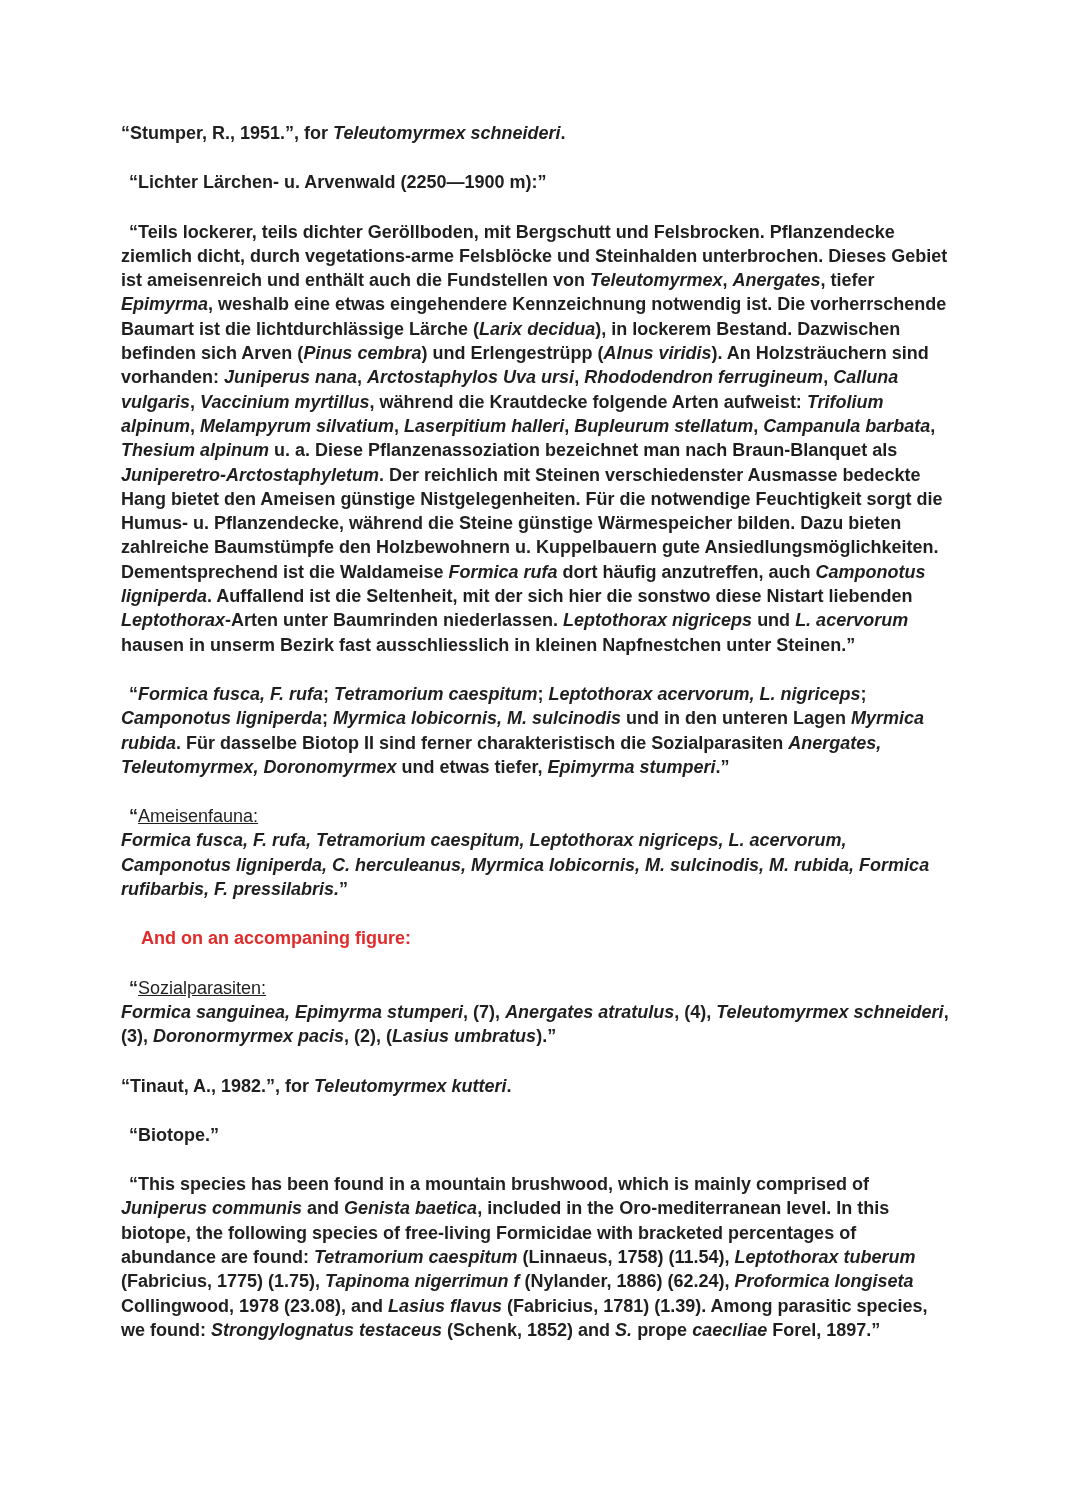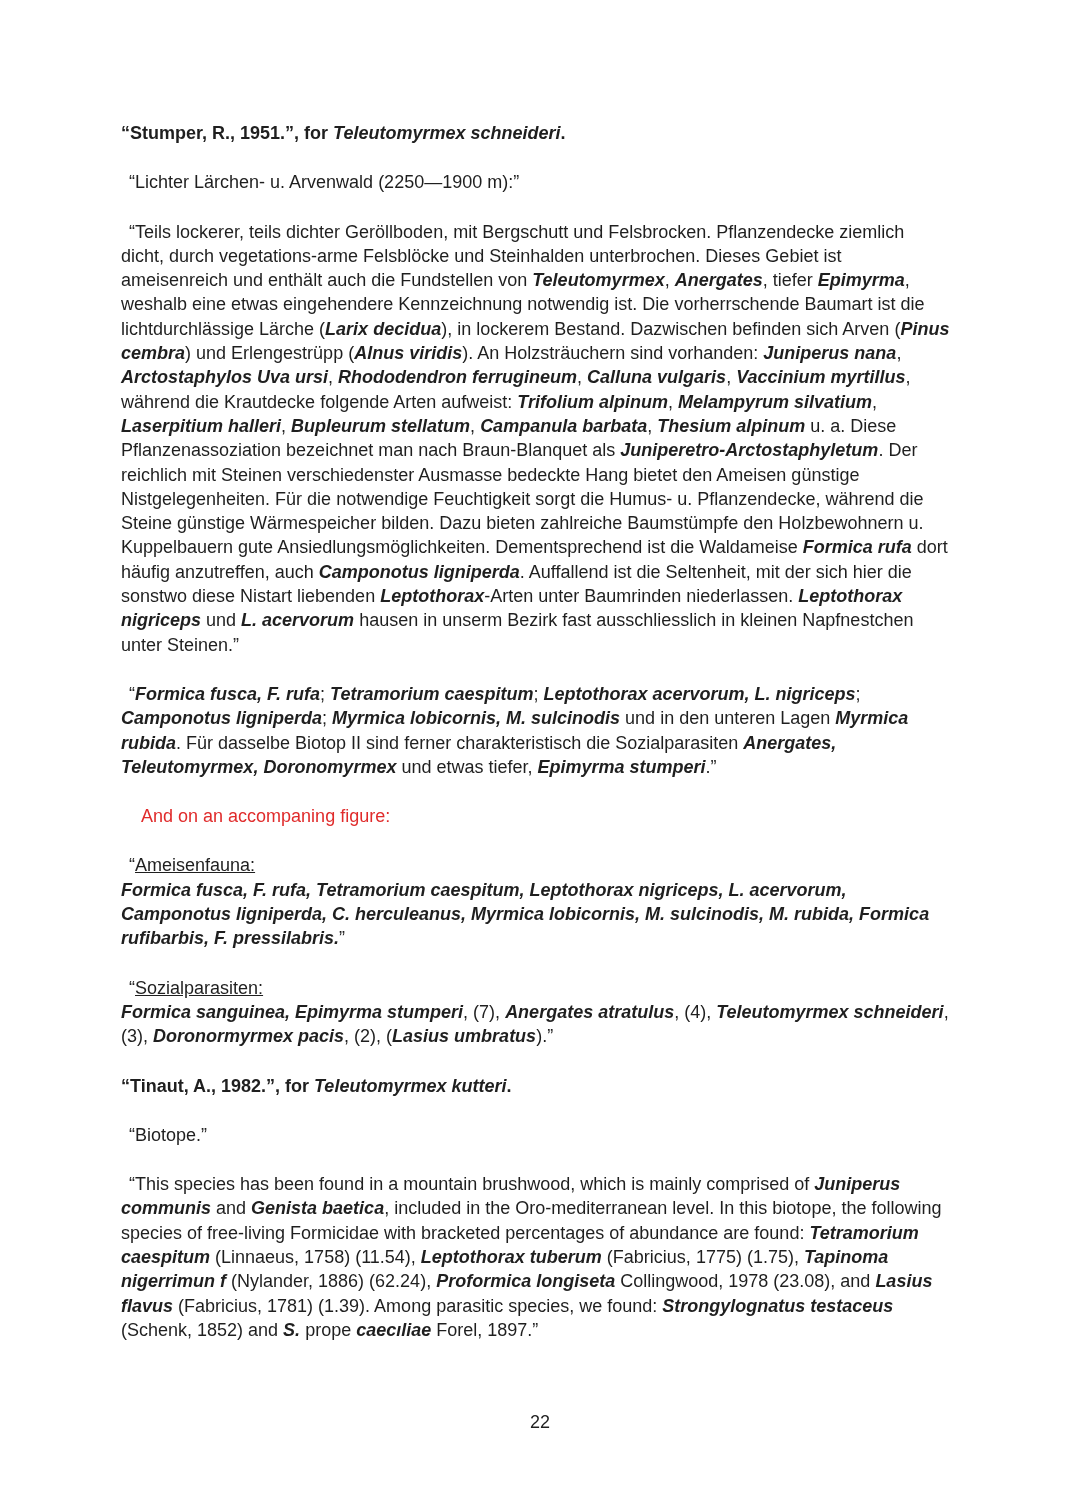--- a/index.html
+++ b/index.html
@@ -14,21 +14,21 @@
     font-size: 18px;
     line-height: 24.3px;
     color: var(--text, #1f1f1f);
     overflow: hidden;
   }
   .block { margin: 0 0 25px 0; }
   .heading { font-weight: bold; }
   .indent { text-indent: 8px; }
   .indent-lg { text-indent: 20px; }
   .red { color: var(--accent-red, #e02b2b); }
-  .seg.plain { font-style: normal; font-weight: normal; }
+  .seg.plain { font-style: normal; font-weight: bold; }
   .seg.italic { font-style: italic; font-weight: bold; }
   .seg.bold { font-weight: 700; }
   .seg.bold-italic { font-weight: 700; font-style: italic; }
   .seg.underline { text-decoration: underline; }
   .footer {
     position: absolute;
     left: 0; right: 0;
     top: 1410px;
     text-align: center;
   }
@@ -40,27 +40,26 @@
 
   <p class="block heading"><span class="seg bold">“Stumper, R., 1951.”, for </span><span class="seg bold-italic">Teleutomyrmex schneideri</span><span class="seg bold">.</span></p>
 
   <p class="block indent"><span class="seg plain">“Lichter Lärchen- u. Arvenwald (2250—1900 m):”</span></p>
 
   <p class="block indent"><span class="seg plain">“Teils lockerer, teils dichter Geröllboden, mit Bergschutt und Felsbrocken. Pflanzendecke ziemlich dicht, durch vegetations-arme Felsblöcke und Steinhalden unterbrochen. Dieses Gebiet ist ameisenreich und enthält auch die Fundstellen von </span><span class="seg italic">Teleutomyrmex</span><span class="seg plain">, </span><span class="seg italic">Anergates</span><span class="seg plain">, tiefer </span><span class="seg italic">Epimyrma</span><span class="seg plain">, weshalb eine etwas eingehendere Kennzeichnung notwendig ist. Die vorherrschende Baumart ist die lichtdurchlässige Lärche (</span><span class="seg italic">Larix decidua</span><span class="seg plain">), in lockerem Bestand. Dazwischen befinden sich Arven (</span><span class="seg italic">Pinus cembra</span><span class="seg plain">) und Erlengestrüpp (</span><span class="seg italic">Alnus viridis</span><span class="seg plain">). An Holzsträuchern sind vorhanden: </span><span class="seg italic">Juniperus nana</span><span class="seg plain">, </span><span class="seg italic">Arctostaphylos Uva ursi</span><span class="seg plain">, </span><span class="seg italic">Rhododendron ferrugineum</span><span class="seg plain">, </span><span class="seg italic">Calluna vulgaris</span><span class="seg plain">, </span><span class="seg italic">Vaccinium myrtillus</span><span class="seg plain">, während die Krautdecke folgende Arten aufweist: </span><span class="seg italic">Trifolium alpinum</span><span class="seg plain">, </span><span class="seg italic">Melampyrum silvatium</span><span class="seg plain">, </span><span class="seg italic">Laserpitium halleri</span><span class="seg plain">, </span><span class="seg italic">Bupleurum stellatum</span><span class="seg plain">, </span><span class="seg italic">Campanula barbata</span><span class="seg plain">, </span><span class="seg italic">Thesium alpinum</span><span class="seg plain"> u. a. Diese Pflanzenassoziation bezeichnet man nach Braun-Blanquet als </span><span class="seg italic">Juniperetro-Arctostaphyletum</span><span class="seg plain">. Der reichlich mit Steinen verschiedenster Ausmasse bedeckte Hang bietet den Ameisen günstige Nistgelegenheiten. Für die notwendige Feuchtigkeit sorgt die Humus- u. Pflanzendecke, während die Steine günstige Wärmespeicher bilden. Dazu bieten zahlreiche Baumstümpfe den Holzbewohnern u. Kuppelbauern gute Ansiedlungsmöglichkeiten. Dementsprechend ist die Waldameise </span><span class="seg italic">Formica rufa</span><span class="seg plain"> dort häufig anzutreffen, auch </span><span class="seg italic">Camponotus ligniperda</span><span class="seg plain">. Auffallend ist die Seltenheit, mit der sich hier die sonstwo diese Nistart liebenden </span><span class="seg italic">Leptothorax</span><span class="seg plain">-Arten unter Baumrinden niederlassen. </span><span class="seg italic">Leptothorax nigriceps</span><span class="seg plain"> und </span><span class="seg italic">L. acervorum</span><span class="seg plain"> hausen in unserm Bezirk fast ausschliesslich in kleinen Napfnestchen unter Steinen.”</span></p>
 
 
   <p class="block indent"><span class="seg plain">“</span><span class="seg italic">Formica fusca, F. rufa</span><span class="seg plain">; </span><span class="seg italic">Tetramorium caespitum</span><span class="seg plain">; </span><span class="seg italic">Leptothorax acervorum, L. nigriceps</span><span class="seg plain">; </span><span class="seg italic">Camponotus ligniperda</span><span class="seg plain">; </span><span class="seg italic">Myrmica lobicornis, M. sulcinodis</span><span class="seg plain"> und in den unteren Lagen </span><span class="seg italic">Myrmica rubida</span><span class="seg plain">. Für dasselbe Biotop II sind ferner charakteristisch die Sozialparasiten </span><span class="seg italic">Anergates, Teleutomyrmex, Doronomyrmex</span><span class="seg plain"> und etwas tiefer, </span><span class="seg italic">Epimyrma stumperi</span><span class="seg plain">.”</span></p>
 
+  <p class="block indent"><span class="seg plain">“</span><span class="seg underline">Ameisenfauna:</span><br><span class="seg italic">Formica fusca, F. rufa, Tetramorium caespitum, Leptothorax nigriceps, L. acervorum, Camponotus ligniperda, C. herculeanus, Myrmica lobicornis, M. sulcinodis, M. rubida, Formica rufibarbis, F. pressilabris.</span><span class="seg plain">”</span></p>
+
   <p class="block indent-lg red"><span class="seg plain">And on an accompaning figure:</span></p>
-
-  <p class="block indent"><span class="seg plain">“</span><span class="seg underline">Ameisenfauna:</span><br><span class="seg italic">Formica fusca, F. rufa, Tetramorium caespitum, Leptothorax nigriceps, L. acervorum, Camponotus ligniperda, C. herculeanus, Myrmica lobicornis, M. sulcinodis, M. rubida, Formica rufibarbis, F. pressilabris.</span><span class="seg plain">”</span></p>
 
   <p class="block indent"><span class="seg plain">“</span><span class="seg underline">Sozialparasiten:</span><br><span class="seg italic">Formica sanguinea, Epimyrma stumperi</span><span class="seg plain">, (7), </span><span class="seg italic">Anergates atratulus</span><span class="seg plain">, (4), </span><span class="seg italic">Teleutomyrmex schneideri</span><span class="seg plain">, (3), </span><span class="seg italic">Doronormyrmex pacis</span><span class="seg plain">, (2), (</span><span class="seg italic">Lasius umbratus</span><span class="seg plain">).”</span></p>
 
   <p class="block heading"><span class="seg bold">“Tinaut, A., 1982.”, for </span><span class="seg bold-italic">Teleutomyrmex kutteri</span><span class="seg bold">.</span></p>
 
   <p class="block indent"><span class="seg plain">“Biotope.”</span></p>
 
   <p class="block indent"><span class="seg plain">“This species has been found in a mountain brushwood, which is mainly comprised of </span><span class="seg italic">Juniperus communis</span><span class="seg plain"> and </span><span class="seg italic">Genista baetica</span><span class="seg plain">, included in the Oro-mediterranean level. In this biotope, the following species of free-living Formicidae with bracketed percentages of abundance are found: </span><span class="seg italic">Tetramorium caespitum</span><span class="seg plain"> (Linnaeus, 1758) (11.54), </span><span class="seg italic">Leptothorax tuberum</span><span class="seg plain"> (Fabricius, 1775) (1.75), </span><span class="seg italic">Tapinoma nigerrimun f</span><span class="seg plain"> (Nylander, 1886) (62.24), </span><span class="seg italic">Proformica longiseta</span><span class="seg plain"> Collingwood, 1978 (23.08), and </span><span class="seg italic">Lasius flavus</span><span class="seg plain"> (Fabricius, 1781) (1.39). Among parasitic species, we found: </span><span class="seg italic">Strongylognatus testaceus</span><span class="seg plain"> (Schenk, 1852) and </span><span class="seg italic">S.</span><span class="seg plain"> prope </span><span class="seg italic">caecıliae</span><span class="seg plain"> Forel, 1897.”</span></p>
 
-  <div class="footer">22</div>
 
 </div>
 
 </body></html>

